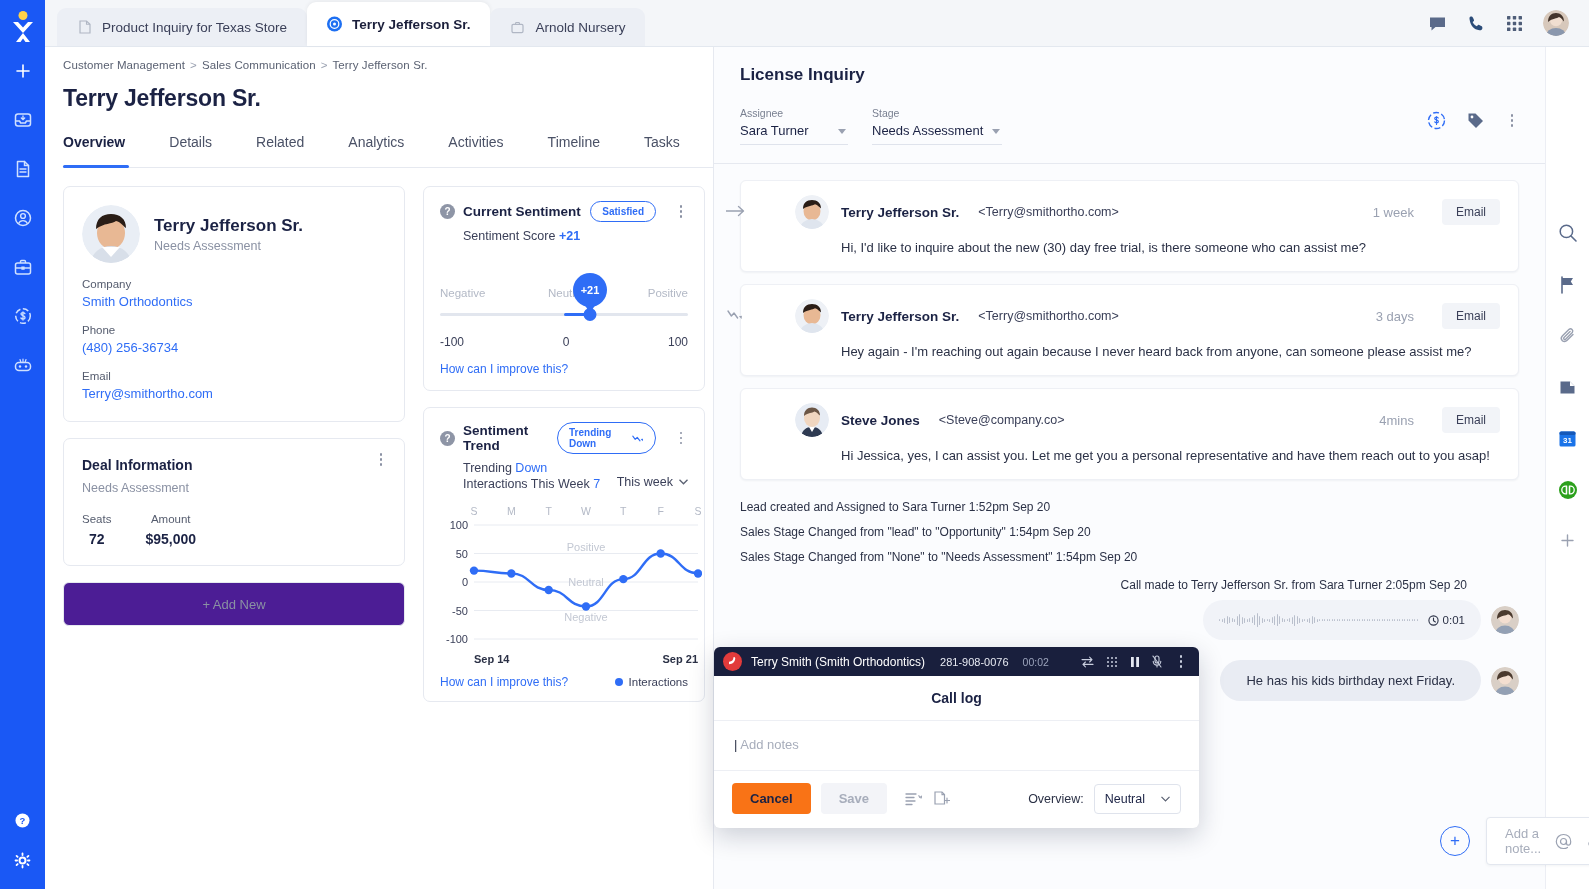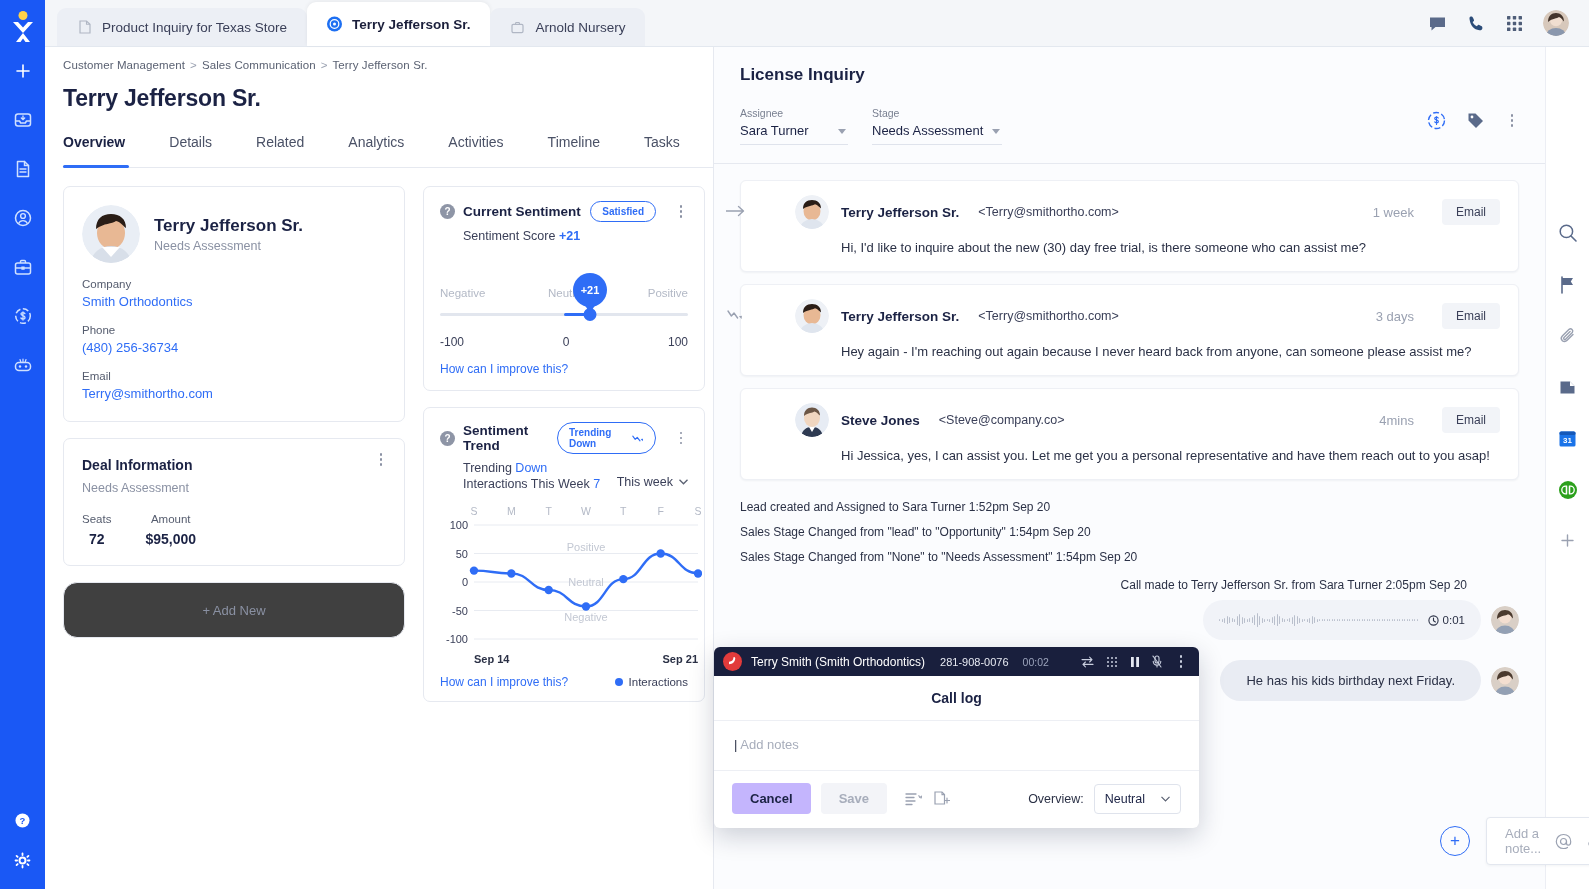--- a/index.html
+++ b/index.html
@@ -74,21 +74,21 @@
   .fld-lbl { font-size:11.5px; color:#555c6e; }
   .fld-val { font-size:13px; color:#2f6df6; margin-top:4px; cursor:pointer; }
 
   .deal-card { margin-top:16px; padding:18px; position:relative;}
   .deal-title { font-size:14px; font-weight:700; color:#1b2244;}
   .deal-sub { font-size:12.5px; color:#8a91a3; margin-top:8px;}
   .deal-stats { display:flex; gap:34px; margin-top:18px; }
   .stat { text-align:center;}
   .stat-lbl { font-size:11.5px; color:#555c6e;}
   .stat-val { font-size:14px; font-weight:700; color:#1b2244; margin-top:6px;}
-  .addnew { margin-top:16px; height:56px; border:1px solid #e6e9f0; border-radius:14px; display:flex; align-items:center; justify-content:center; font-size:13px; color:#8a91a3; cursor:pointer; background:#404040;}
+  .addnew { margin-top:16px; height:44px; border:1px solid #e6e9f0; border-radius:6px; display:flex; align-items:center; justify-content:center; font-size:13px; color:#8a91a3; cursor:pointer; background:#4c1d95;}
 
   .kicon { width:15px; height:15px; border-radius:50%; background:#8e95a6; color:#fff; font-size:10px; font-weight:700; display:flex; align-items:center; justify-content:center; flex-shrink:0;}
   .dots { width:14px; display:flex; flex-direction:column; align-items:center; gap:2.5px; cursor:pointer; flex-shrink:0;}
   .dots i { width:2.5px; height:2.5px; border-radius:50%; background:#8a91a3; display:block;}
 
   .sent-card { padding:14px 16px 14px 16px; }
   .sent-head { display:flex; align-items:center; gap:8px;}
   .sent-title { font-size:13.5px; font-weight:700; color:#1b2244;}
   .pill { margin-left:auto; border:1.4px solid #2f6df6; color:#2f6df6; font-size:10px; font-weight:700; border-radius:20px; padding:4px 11px; display:flex; align-items:center; gap:5px; cursor:pointer;}
   .sent-score { font-size:12.5px; color:#3b4059; margin-top:7px; margin-left:23px;}
@@ -154,21 +154,21 @@
   .cl-end { width:19px;height:19px;border-radius:50%;background:#e23b3b; display:flex;align-items:center;justify-content:center;flex-shrink:0; cursor:pointer;}
   .cl-name { font-size:12px; color:#fff; font-weight:700; white-space:nowrap;}
   .cl-name span { font-weight:400; }
   .cl-num { font-size:11px; color:#e7eaf2; margin-left:6px;}
   .cl-dur { font-size:10.5px; color:#9ba3bb; margin-left:5px;}
   .cl-acts { margin-left:auto; display:flex; align-items:center; gap:12px; padding-right:2px;}
   .cl-title { text-align:center; font-size:14px; font-weight:700; color:#1b2244; padding:14px 0 14px 0; border-bottom:1px solid #edeff4;}
   .cl-notes { padding:16px 20px 18px 20px; border-bottom:1px solid #edeff4; font-size:13px; color:#a7adbb;}
   .cl-foot { display:flex; align-items:center; padding:12px 18px 14px 18px; gap:10px;}
   .btn { font-size:13px; border-radius:4px; padding:8px 18px; cursor:pointer;}
-  .btn-cancel { background:#c4b5fd; color:#1b2244; font-weight:700;}
+  .btn-cancel { background:#f97316; color:#1b2244; font-weight:700;}
   .btn-save { background:#f3f4f8; color:#a7adbb; font-weight:700;}
   .cl-sent { margin-left:auto; display:flex; align-items:center; gap:10px; font-size:12.5px; color:#2b3146;}
   .cl-drop { border:1px solid #dfe3ec; border-radius:4px; padding:7px 10px; font-size:12.5px; color:#1b2244; display:flex; align-items:center; gap:16px; cursor:pointer;}
 
   
   .composer { position:absolute; left:726px; right:26px; bottom:24px; display:flex; align-items:center; gap:16px;}
   .plus-btn { width:30px;height:30px;border-radius:50%;border:1.4px solid #2f6df6;color:#2f6df6;display:flex;align-items:center;justify-content:center;font-size:17px;flex-shrink:0;cursor:pointer;}
   .note-box { flex:1; height:48px; background:#fff; border:1px solid #e3e7ef; border-radius:4px; display:flex; align-items:center; padding:0 18px; gap:14px; box-shadow:0 1px 3px rgba(20,30,60,.05);}
   .note-ph { flex:1; font-size:13px; color:#a7adbb;}
   .note-ic { color:#9aa1b1; display:flex; align-items:center; cursor:pointer;}

